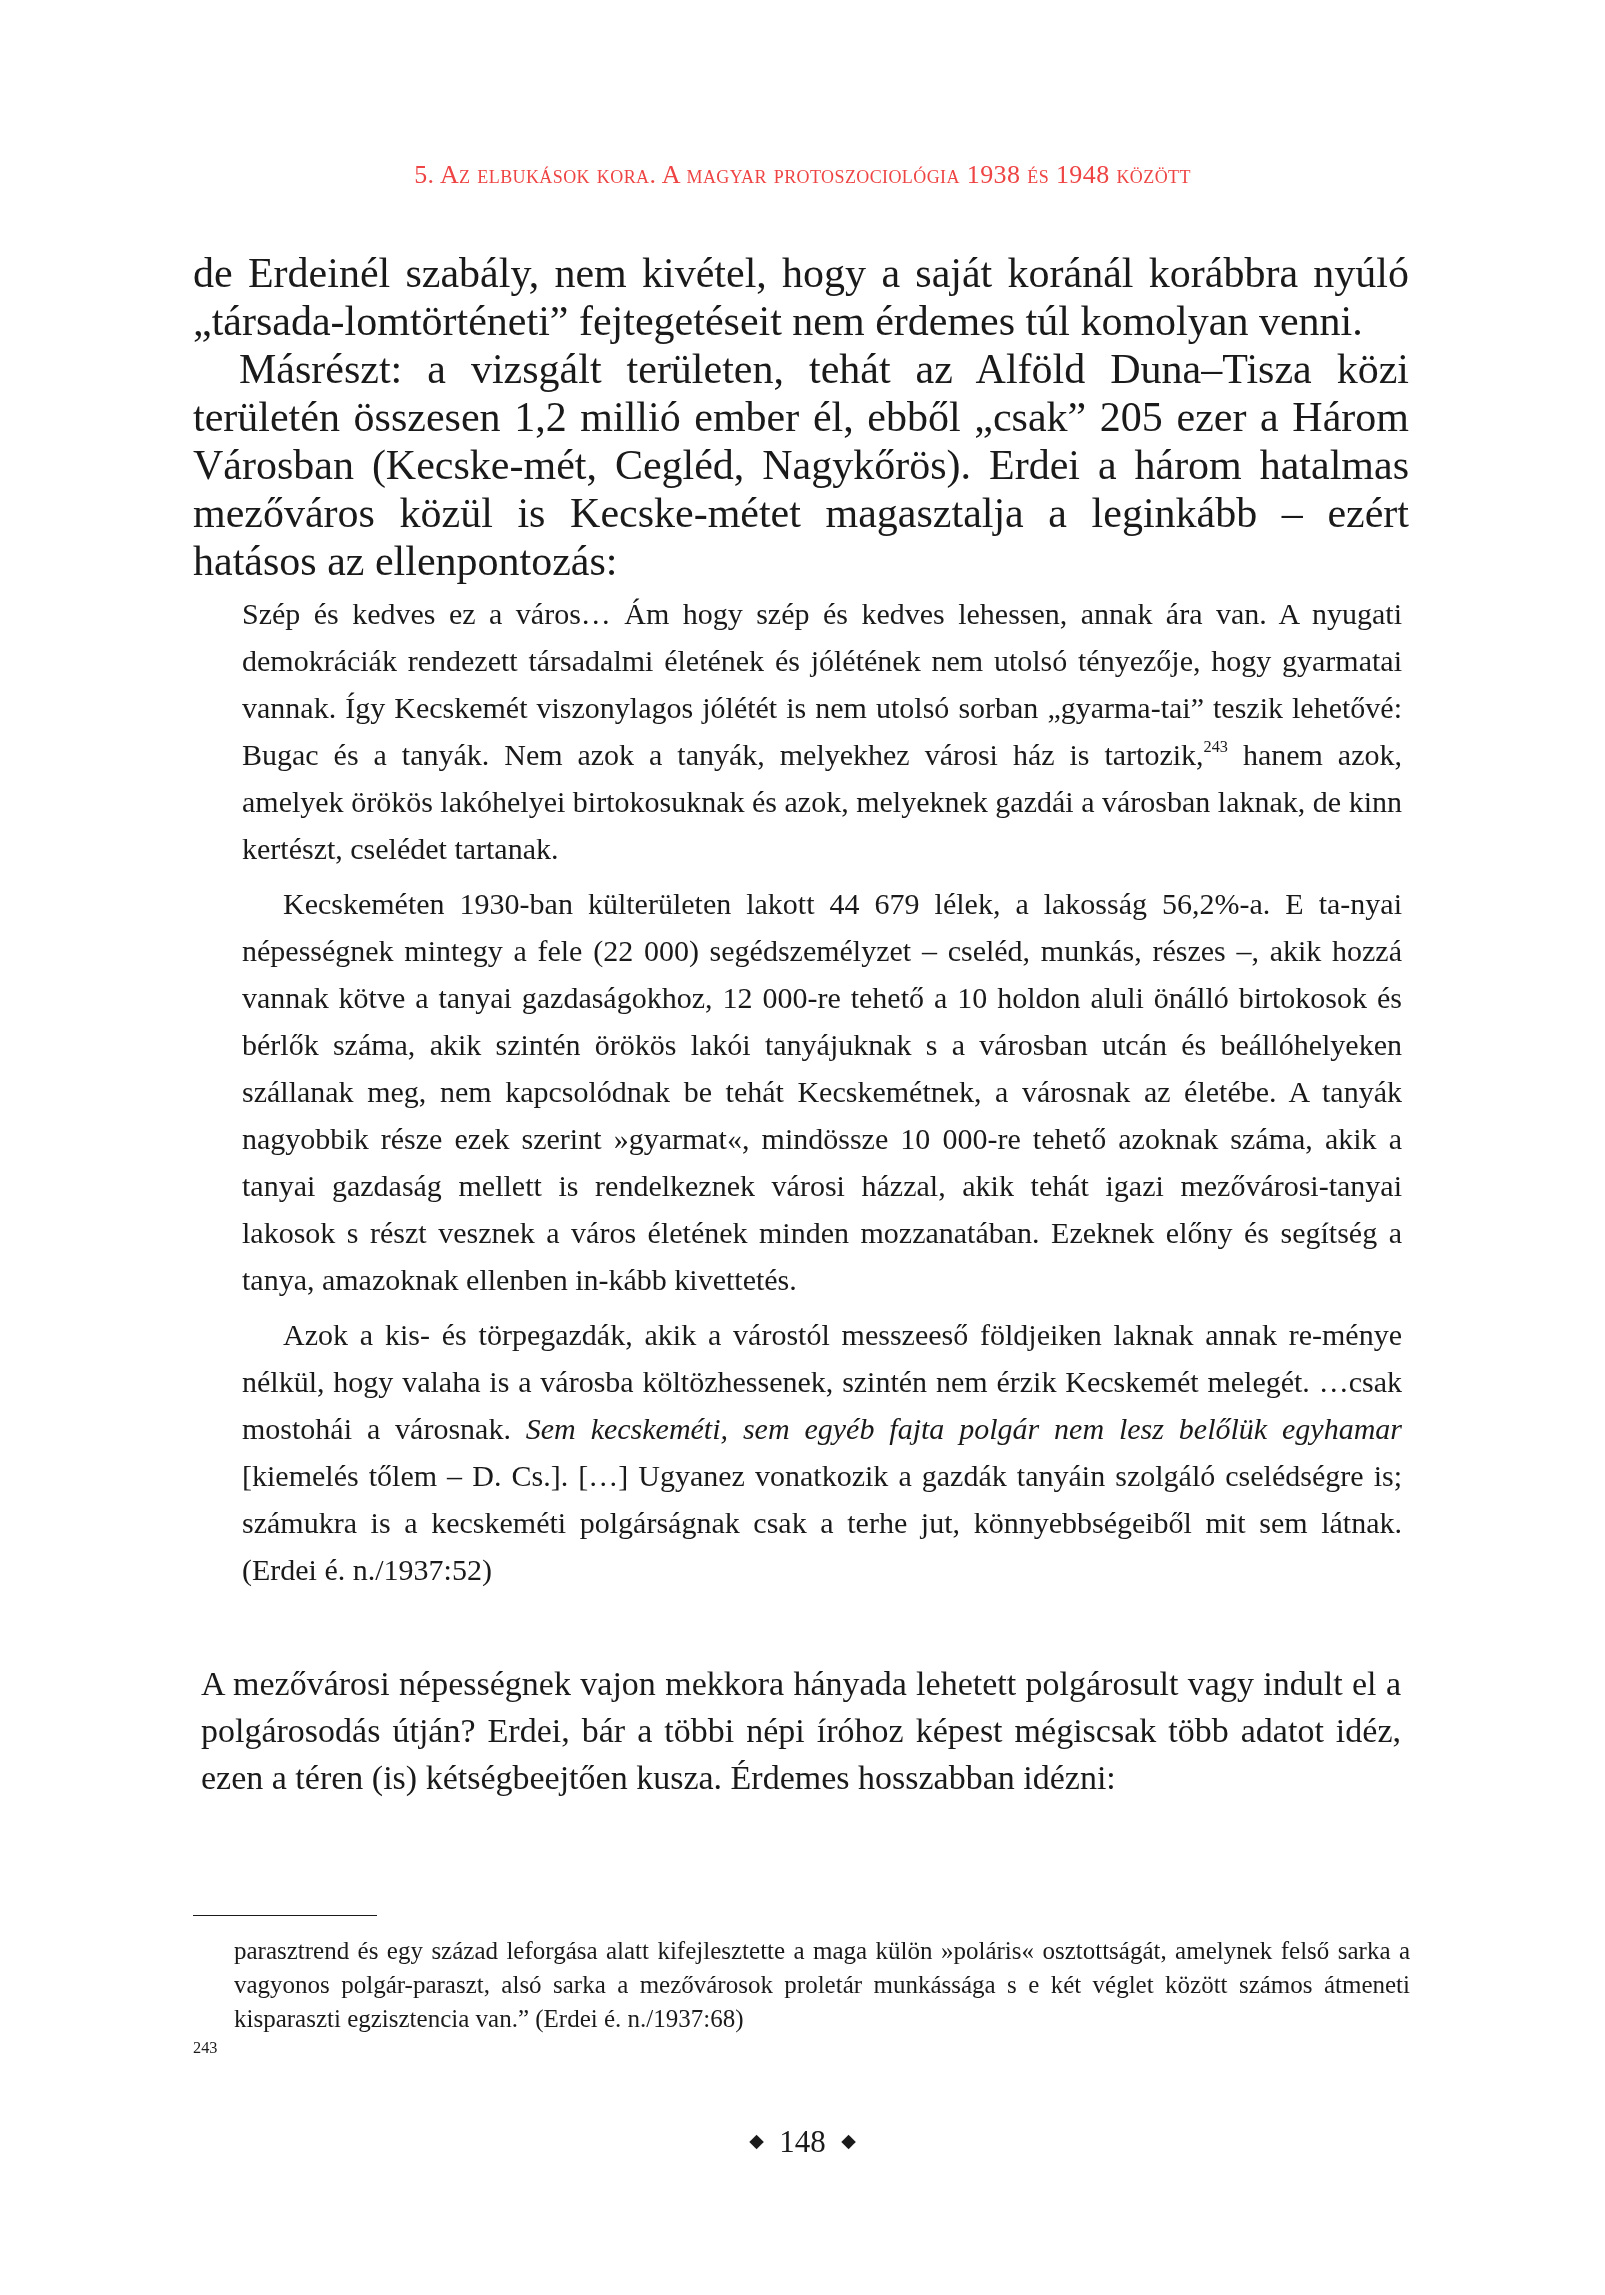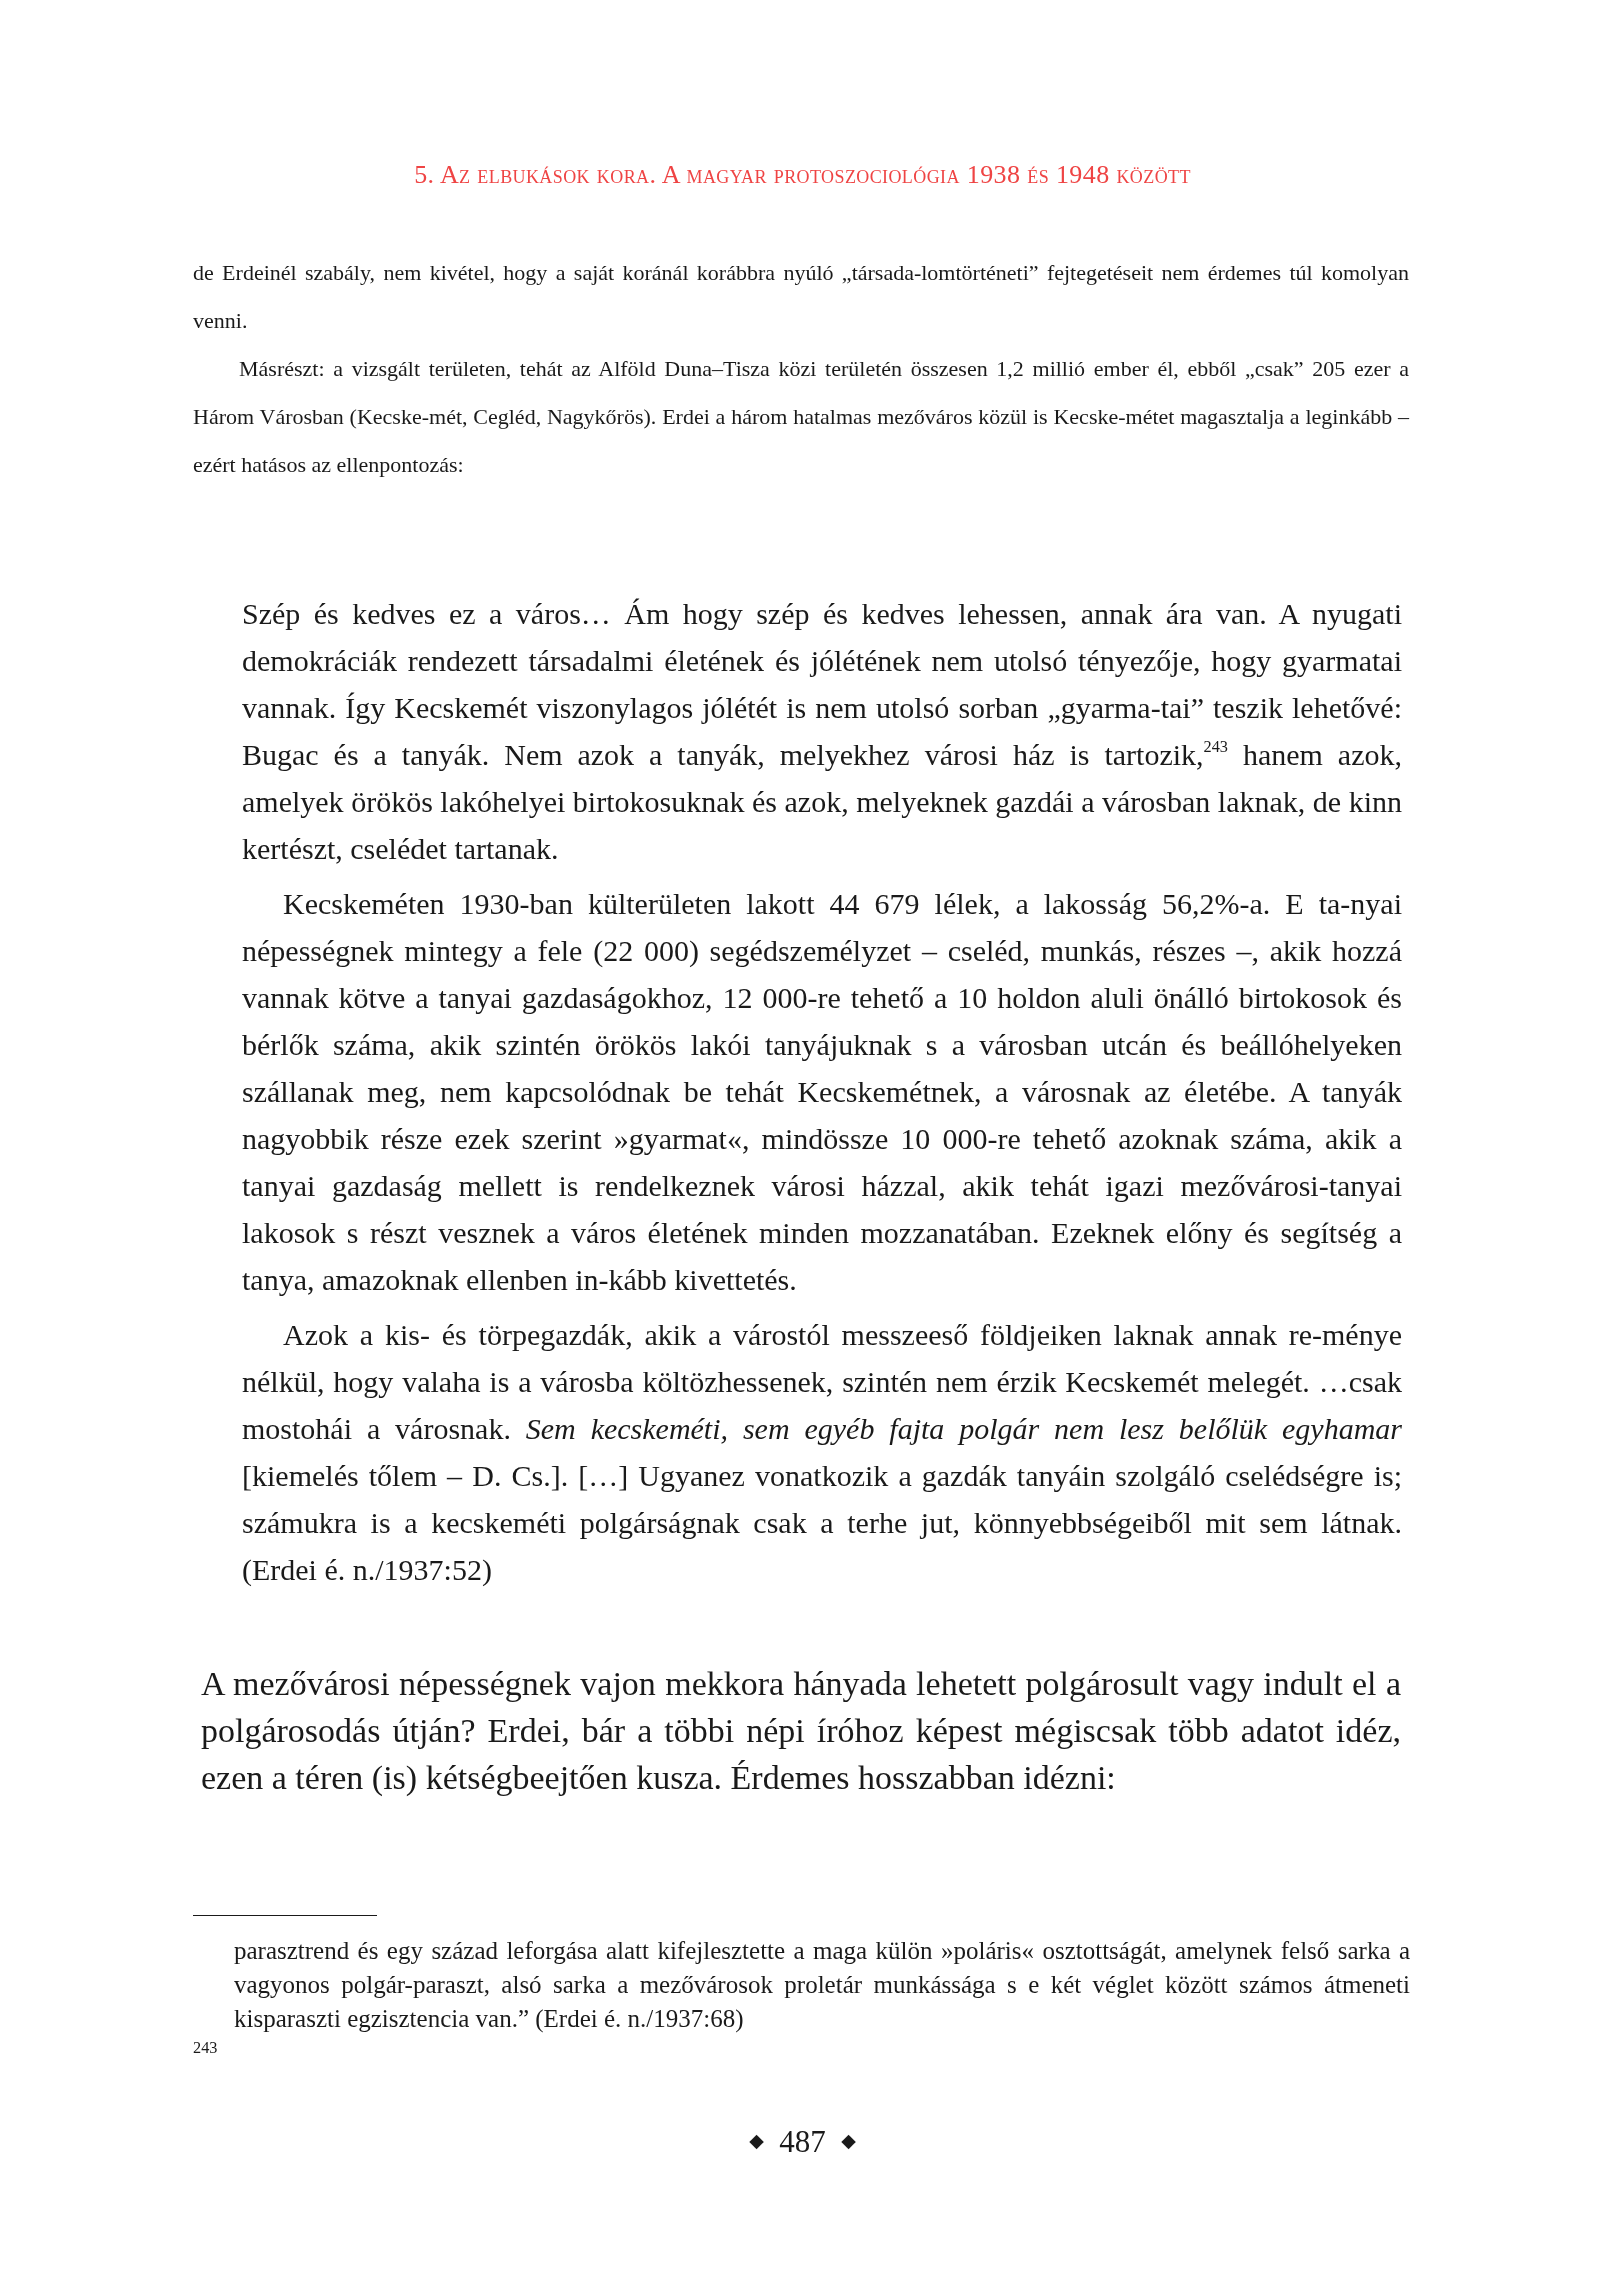--- a/index.html
+++ b/index.html
@@ -26,21 +26,21 @@
     letter-spacing: 0.4px;
     color: #ef4444;
   }
   .column {
     position: absolute;
     left: 193px;
     width: 1216px;
   }
   .body-text {
     top: 249px;
-    font-size: 22px;
+    font-size: 42px;
     line-height: 48px;
     text-align: justify;
     hyphens: manual;
   }
   .body-text p {
     margin: 0;
   }
   .body-text p.indent {
     text-indent: 46px;
   }
@@ -138,15 +138,15 @@
 <div class="fn-rule"></div>
 
 <div class="footnotes">
   <p class="fn">parasztrend és egy század leforgása alatt kifejlesztette a maga külön »poláris« osztottságát, amelynek felső sarka a vagyonos polgár-paraszt, alsó sarka a mezővárosok proletár munkássága s e két véglet között számos átmeneti kisparaszti egzisztencia van.” (Erdei é. n./1937:68)</p>
   <p class="fn">
     <span class="fn-num">243</span>
   </p>
 </div>
 
 <div class="page-number">
-  <span class="dot">◆</span><span>487</span><span class="dot">◆</span>
+  <span class="dot">◆</span><span>148</span><span class="dot">◆</span>
 </div>
 
 
 </body></html>

